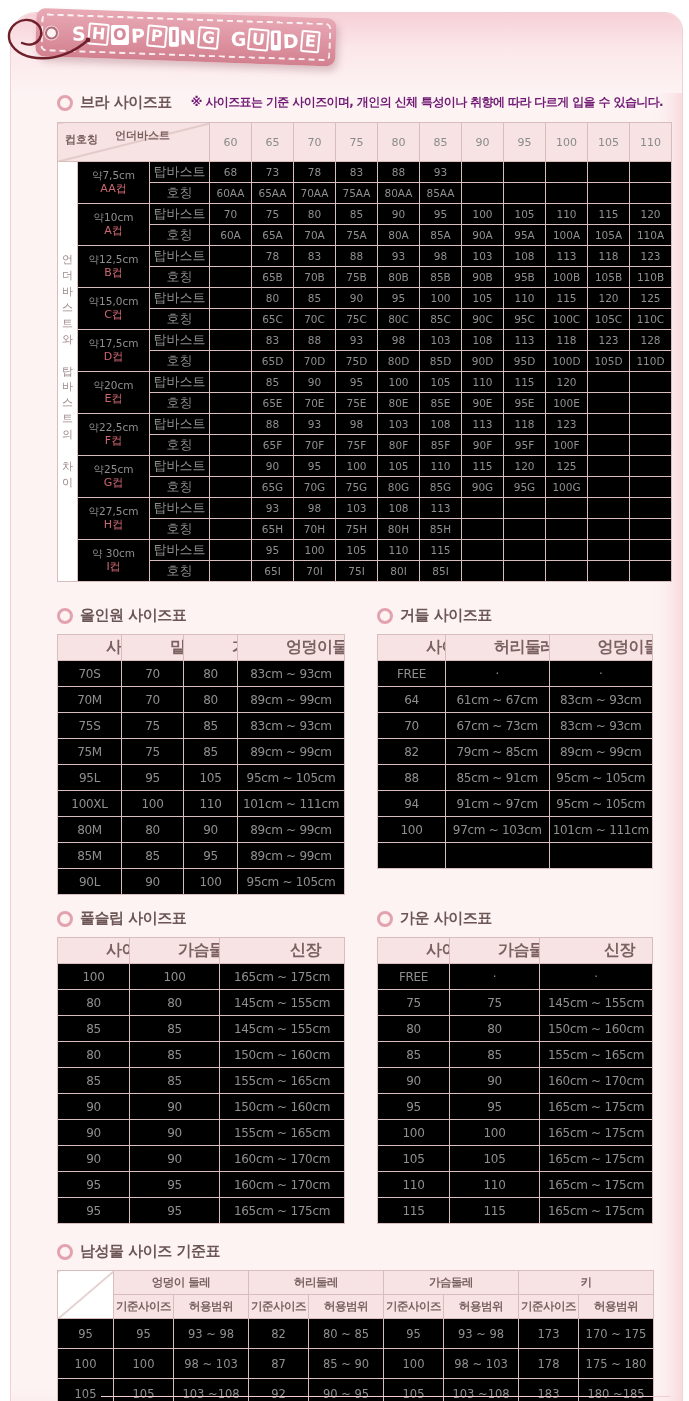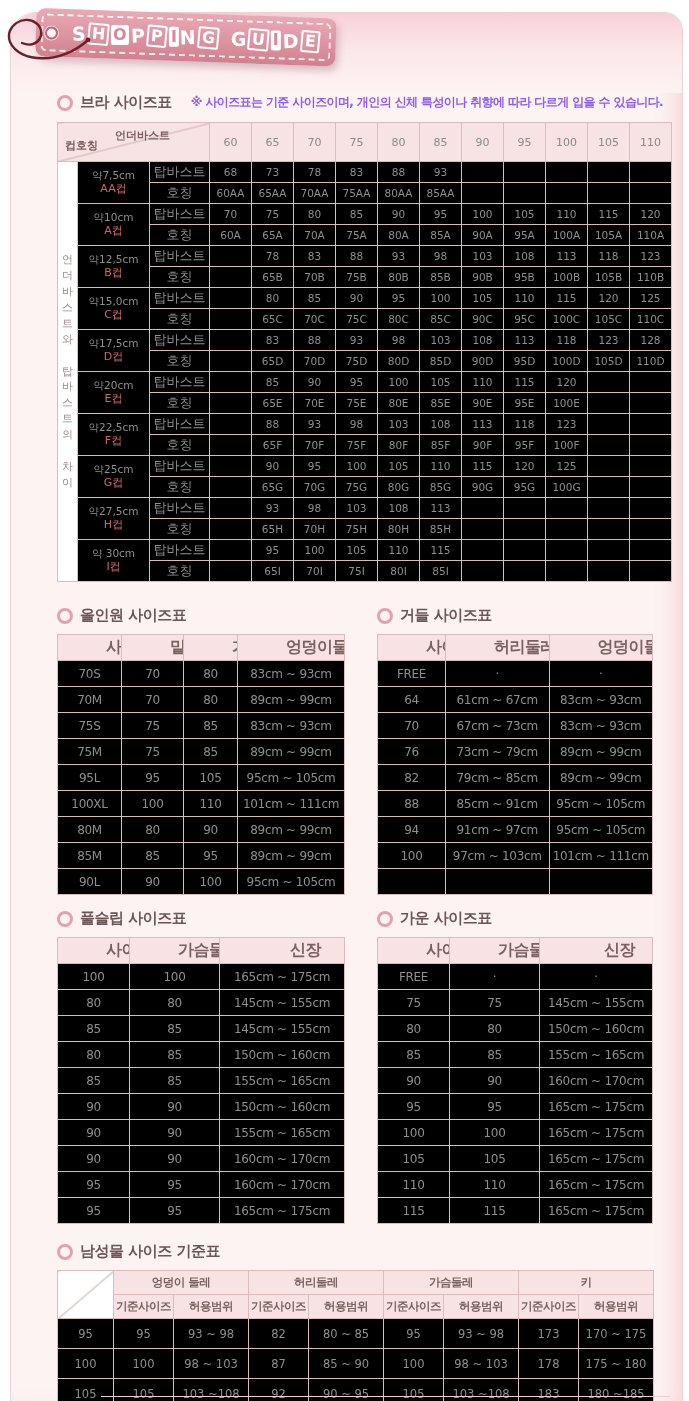--- a/index.html
+++ b/index.html
@@ -51,38 +51,38 @@
   .l2{background:#fff;color:#d6899a;padding:2px 2px;border-radius:2px;transform:rotate(-2deg);font-size:16px;}
   .gap{width:9px;display:inline-block;}
   .string{position:absolute;left:0;top:8px;z-index:6;}
   
   .sec-title-row{display:flex;align-items:center;gap:7px;}
   .ring{
     width:10px;height:10px;border:3px solid #e2a3af;border-radius:50%;
     background:#fdf3f3;flex:0 0 auto;
   }
   .sec-title{font-size:15px;font-weight:bold;color:#6b5555;letter-spacing:-0.5px;}
-  .note{font-size:12px;font-weight:bold;color:#8b5cf6;margin-left:12px;letter-spacing:-0.6px;}
+  .note{font-size:12px;font-weight:bold;color:#701a75;margin-left:12px;letter-spacing:-0.6px;}
   
   table{border-collapse:collapse;table-layout:fixed;background:#000000;}
   th,td{border:1px solid #d9bcbc;overflow:hidden;white-space:nowrap;}
   th{background:#f7e3e3;color:#7b6161;font-weight:bold;}
   td{color:#8f8f8f;text-align:center;}
   
   .bra-wrap{margin-top:10px;}
   #bra-table{width:614px;font-size:10.5px;}
   #bra-table th{font-size:11px;height:36px;font-weight:normal;color:#8a8a8a;}
   #bra-table td{height:17px;}
   #bra-table .corner{
     position:relative;
     background-color:#f7e3e3;
     background-image:linear-gradient(to bottom right,transparent calc(50% - 1px),#d9bcbc calc(50% - 0.3px),#d9bcbc calc(50% + 0.3px),transparent calc(50% + 1px));
   }
   .corner-a{position:absolute;top:5px;left:56%;transform:translateX(-50%);font-weight:bold;color:#7b5f5f;font-size:11px;}
-  .corner-b{position:absolute;bottom:8px;left:7px;font-weight:bold;color:#7b5f5f;font-size:11px;}
+  .corner-b{position:absolute;bottom:14px;left:7px;font-weight:bold;color:#7b5f5f;font-size:11px;}
   #bra-table td.side{
     background:#fff;color:#a18989;font-size:11px;line-height:1.45;
     white-space:pre-line;text-align:center;vertical-align:middle;padding:0;
   }
   #bra-table td.cup{line-height:1.25;}
   #bra-table .cup-size{color:#8f8f8f;font-size:10.5px;}
   #bra-table .cup-name{color:#cc6670;font-size:11px;}
   #bra-table td.rowtype{color:#8f8f8f;font-size:13px;}
   
   .pair-grid{display:grid;grid-template-columns:288px 276px;column-gap:32px;}
@@ -591,25 +591,20 @@
               </tr>
               <tr>
                 <td>64</td>
                 <td>61cm ~ 67cm</td>
                 <td>83cm ~ 93cm</td>
               </tr>
               <tr>
                 <td>70</td>
                 <td>67cm ~ 73cm</td>
                 <td>83cm ~ 93cm</td>
-              </tr>
-              <tr>
-                <td>76</td>
-                <td>73cm ~ 79cm</td>
-                <td>89cm ~ 99cm</td>
               </tr>
               <tr>
                 <td>82</td>
                 <td>79cm ~ 85cm</td>
                 <td>89cm ~ 99cm</td>
               </tr>
               <tr>
                 <td>88</td>
                 <td>85cm ~ 91cm</td>
                 <td>95cm ~ 105cm</td>

